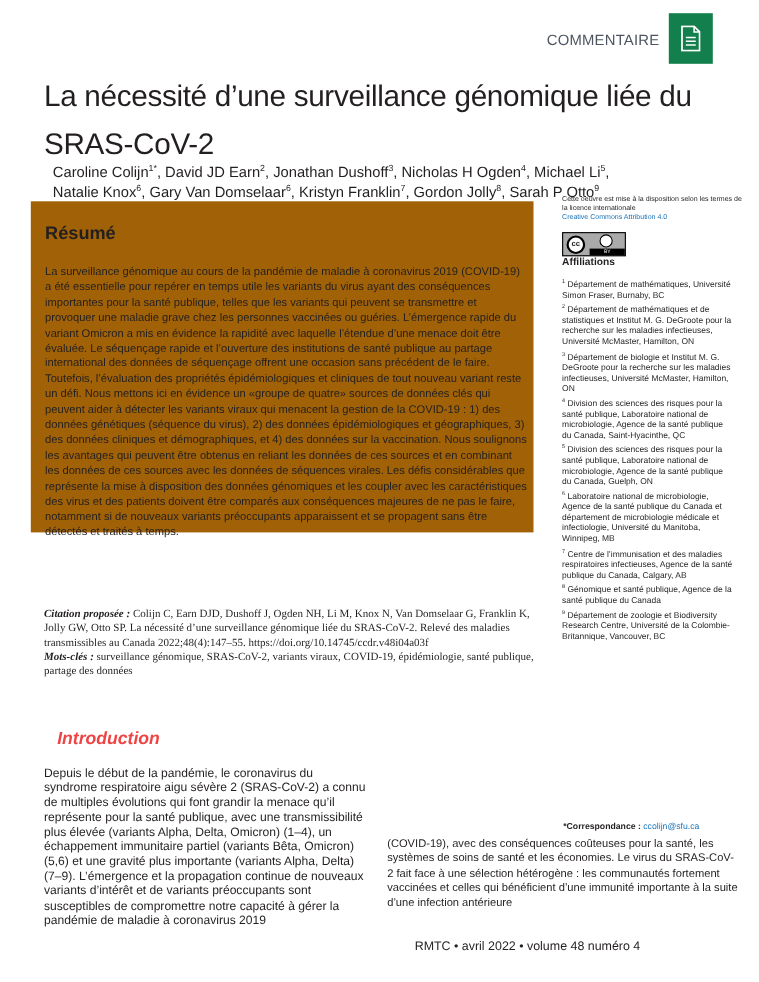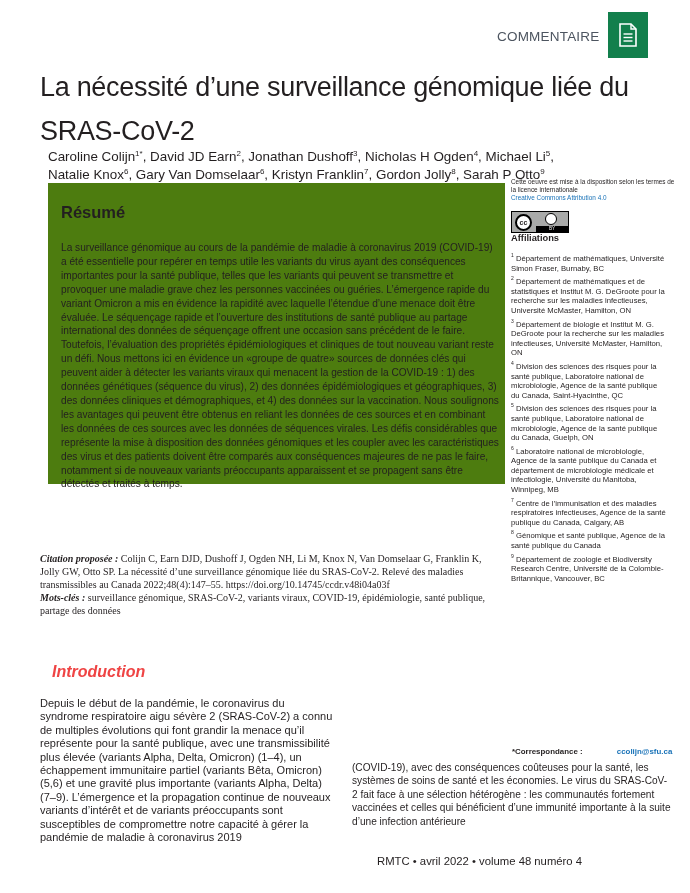--- a/index.html
+++ b/index.html
@@ -7,21 +7,21 @@
   body { position: relative; font-family: "Liberation Sans", "DejaVu Sans", sans-serif; color: #231f20; }
 
   .section-label { position: absolute; left: 497px; top: 29px; font-size: 13.5px; color: #4d5560; letter-spacing: 0.2px; }
   .section-badge { position: absolute; left: 608px; top: 12px; width: 40px; height: 46px; background: #127f4c; }
   .section-badge svg { position: absolute; left: 11px; top: 11px; }
 
   .title { position: absolute; left: 40px; top: 65px; width: 620px; font-size: 27px; line-height: 44px; font-weight: 400; color: #231f20; letter-spacing: -0.3px; }
   .authors { position: absolute; left: 48px; top: 136px; width: 620px; font-size: 13.4px; line-height: 18px; color: #231f20; margin-top: 12px; }
   .authors sup { font-size: 8px; vertical-align: super; line-height: 0; }
 
-  .abstract { position: absolute; left: 48px; top: 183px; width: 457px; height: 301px; background: #4d7c0f; }
+  .abstract { position: absolute; left: 28px; top: 183px; width: 457px; height: 301px; background: #a16207; }
   .abstract h2 { position: absolute; left: 13px; top: 20px; font-size: 16.5px; font-weight: 700; color: #231f20; }
   .abstract p { position: absolute; left: 13px; top: 58px; width: 440px; font-size: 10.15px; line-height: 13.9px; color: #231f20; }
 
   .citation { position: absolute; left: 40px; top: 552px; width: 458px; font-size: 10px; line-height: 13px; color: #231f20; font-family: Liberation Serif, serif; }
   .citation .lbl { font-style: italic; font-weight: 700; }
 
   .intro-h { position: absolute; left: 52px; top: 663px; font-size: 16px; font-weight: 700; color: #ef4444; font-style: italic; }
   .intro-p1 { position: absolute; left: 40px; top: 697px; width: 295px; font-size: 11px; line-height: 13.4px; color: #231f20; }
   .intro-p2 { position: absolute; left: 352px; top: 761px; width: 320px; font-size: 10.15px; line-height: 13.4px; color: #231f20; }
 
@@ -31,21 +31,21 @@
   .cc-badge { margin-top: 9px; width: 58px; height: 22px; background: #a9aaa9; border: 1px solid #000; position: relative; }
   .cc-badge .cc { position: absolute; left: 3px; top: 2px; width: 17px; height: 17px; border-radius: 50%; background: #fff; border: 2px solid #000; font-size: 7px; font-weight: 700; text-align: center; line-height: 13px; }
   .cc-badge .by-strip { position: absolute; left: 24px; bottom: 0; right: 0; height: 6px; background: #000; color: #fff; font-size: 4.5px; text-align: center; line-height: 6px; }
   .cc-badge .person { position: absolute; left: 33px; top: 1px; width: 12px; height: 12px; border-radius: 50%; background: #fff; border: 1.5px solid #000; }
   .aff-h { font-size: 9.3px; font-weight: 700; color: #231f20; }
   .aff-list { margin-top: 11px; }
   .aff { font-size: 7.7px; line-height: 9.6px; color: #231f20; margin-bottom: 4px; width: 155px; }
   .aff sup { font-size: 5px; vertical-align: super; line-height: 0; }
 
   .corr { position: absolute; left: 512px; top: 747px; font-size: 7.9px; color: #231f20; font-weight: 700; }
-  .corr .email { color: #1a73b8; font-weight: 700; margin-left: 32px; }
+  .corr .email { color: #1a73b8; font-weight: 400; }
 
   .footer { position: absolute; left: 361px; top: 855px; font-size: 11.3px; color: #231f20; padding-left: 16px; }
   .footer-page { position: absolute; left: 601px; top: 904px; font-size: 11.3px; color: #231f20; padding-left: 30px; }
 </style>
 </head>
 <body>
 
 <div class="section-label">COMMENTAIRE</div>
 <div class="section-badge">
   <svg width="18" height="24" viewBox="0 0 18 24">

